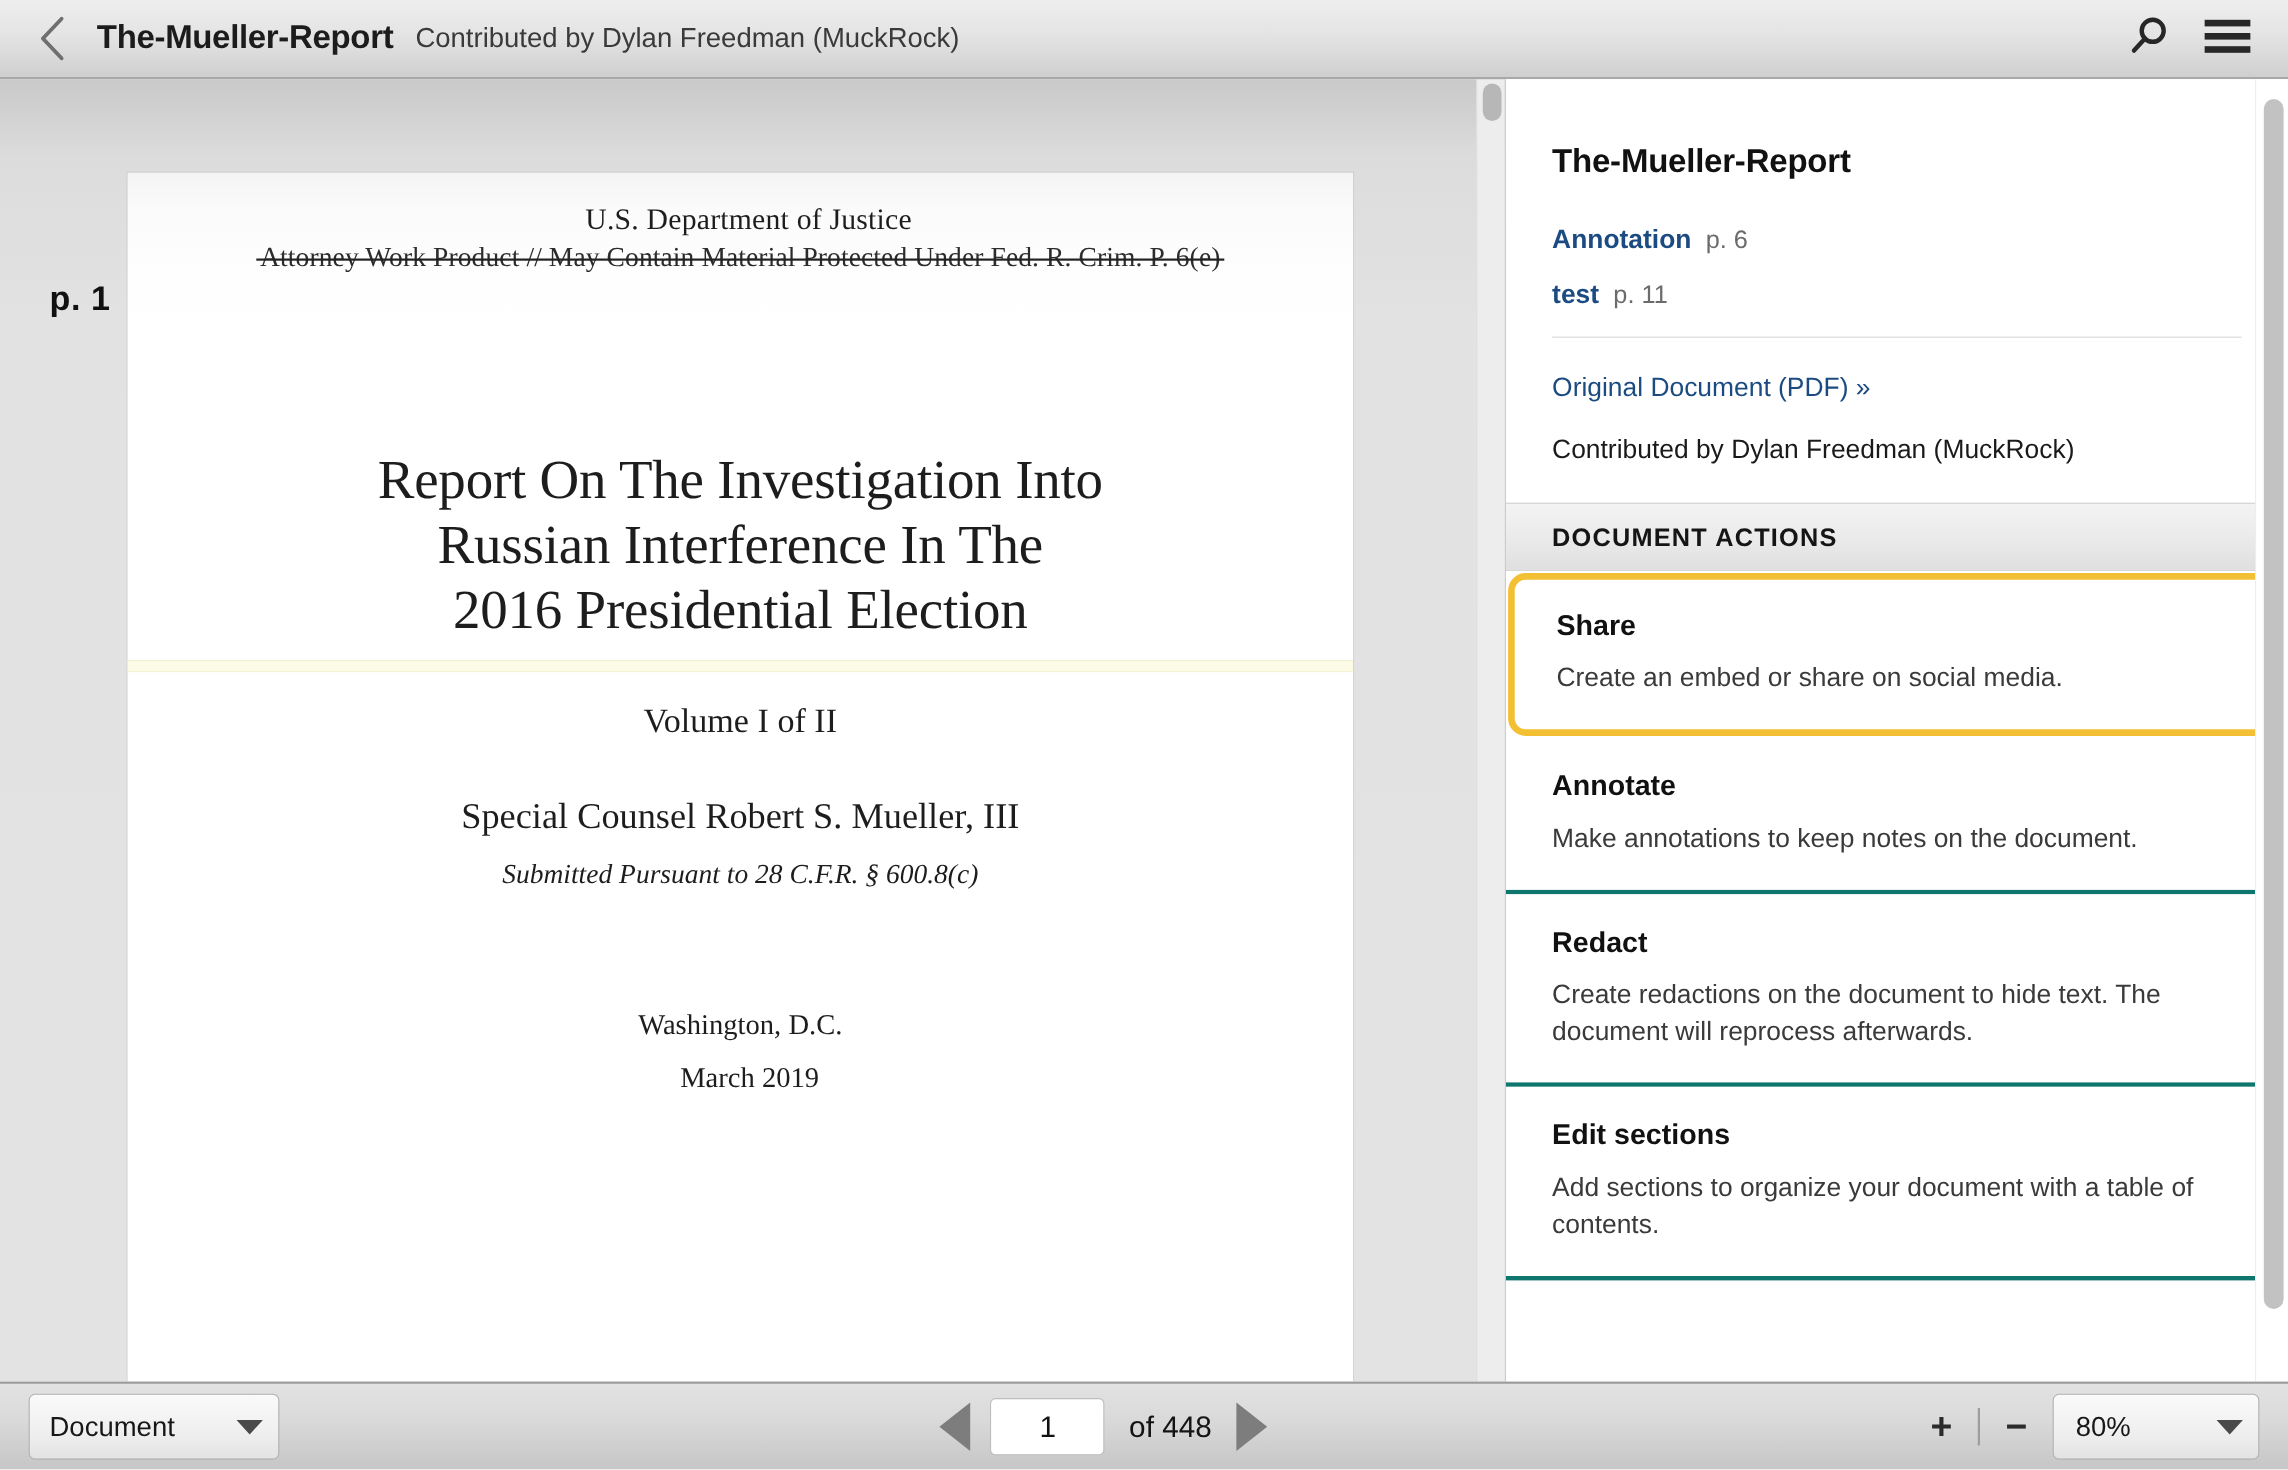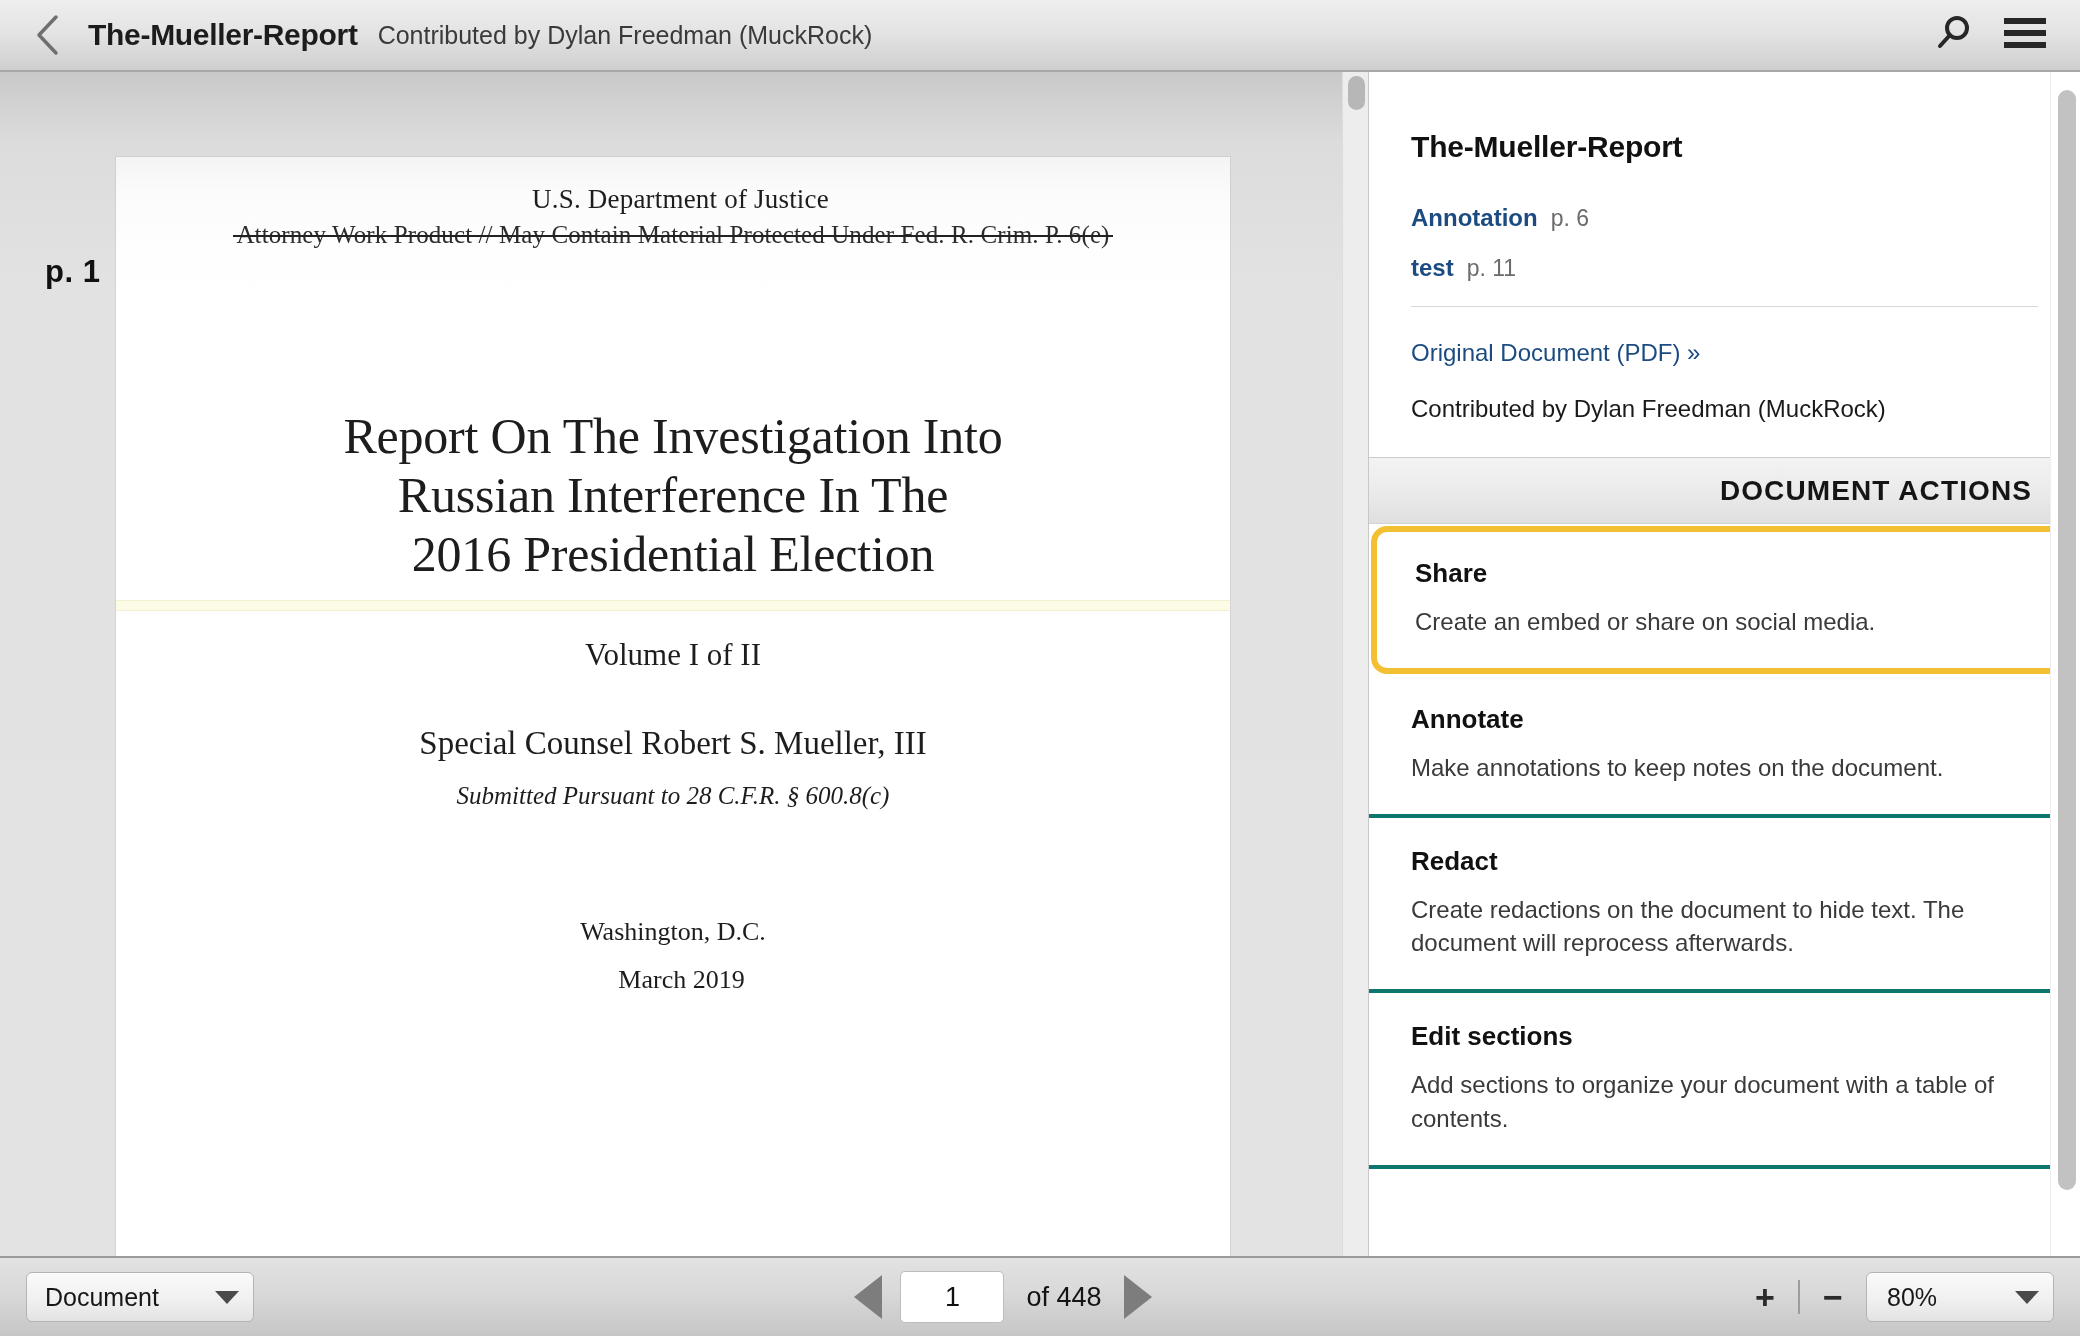--- a/index.html
+++ b/index.html
@@ -237,26 +237,25 @@
     margin-top: 28px;
     margin-bottom: 34px;
     font-size: 24px;
     color: #1a1a1a;
   }
 
   .sb-section-head {
     background: linear-gradient(to bottom, #f3f3f3 0%, #eaeaea 55%, #dfdfdf 100%);
     border-top: 1px solid #cdcdcd;
     border-bottom: 1px solid #d2d2d2;
-    padding: 17px 48px 16px 42px;
-    font-size: 28px;
+    padding: 17px 67px 16px 42px;
+    font-size: 23px;
     font-weight: bold;
     letter-spacing: 1.1px;
     color: #151515;
-    text-align: right;
   }
 
   .action {
     position: relative;
     padding: 28px 68px 30px 42px;
     border-bottom: 4px solid #0f766e;
     cursor: pointer;
     background: #fff;
   }
   .action-title {
@@ -309,21 +308,21 @@
     padding: 0 26px;
     position: relative;
   }
   .select-box {
     display: flex;
     align-items: center;
     justify-content: space-between;
     background: linear-gradient(to bottom, #fafafa 0%, #f0f0f0 55%, #e3e3e3 100%);
     border: 1px solid #b4b4b4;
     border-radius: 6px;
-    height: 50px;
+    height: 60px;
     cursor: pointer;
     text-align: center;
   }
   .select-box.doc-select { width: 228px; padding: 0 14px 0 18px; }
   .select-box.zoom-select { width: 188px; padding: 0 14px 0 20px; }
   .select-label { font-size: 25px; color: #171717; }
   .caret {
     width: 0; height: 0;
     border-left: 12px solid transparent;
     border-right: 12px solid transparent;

